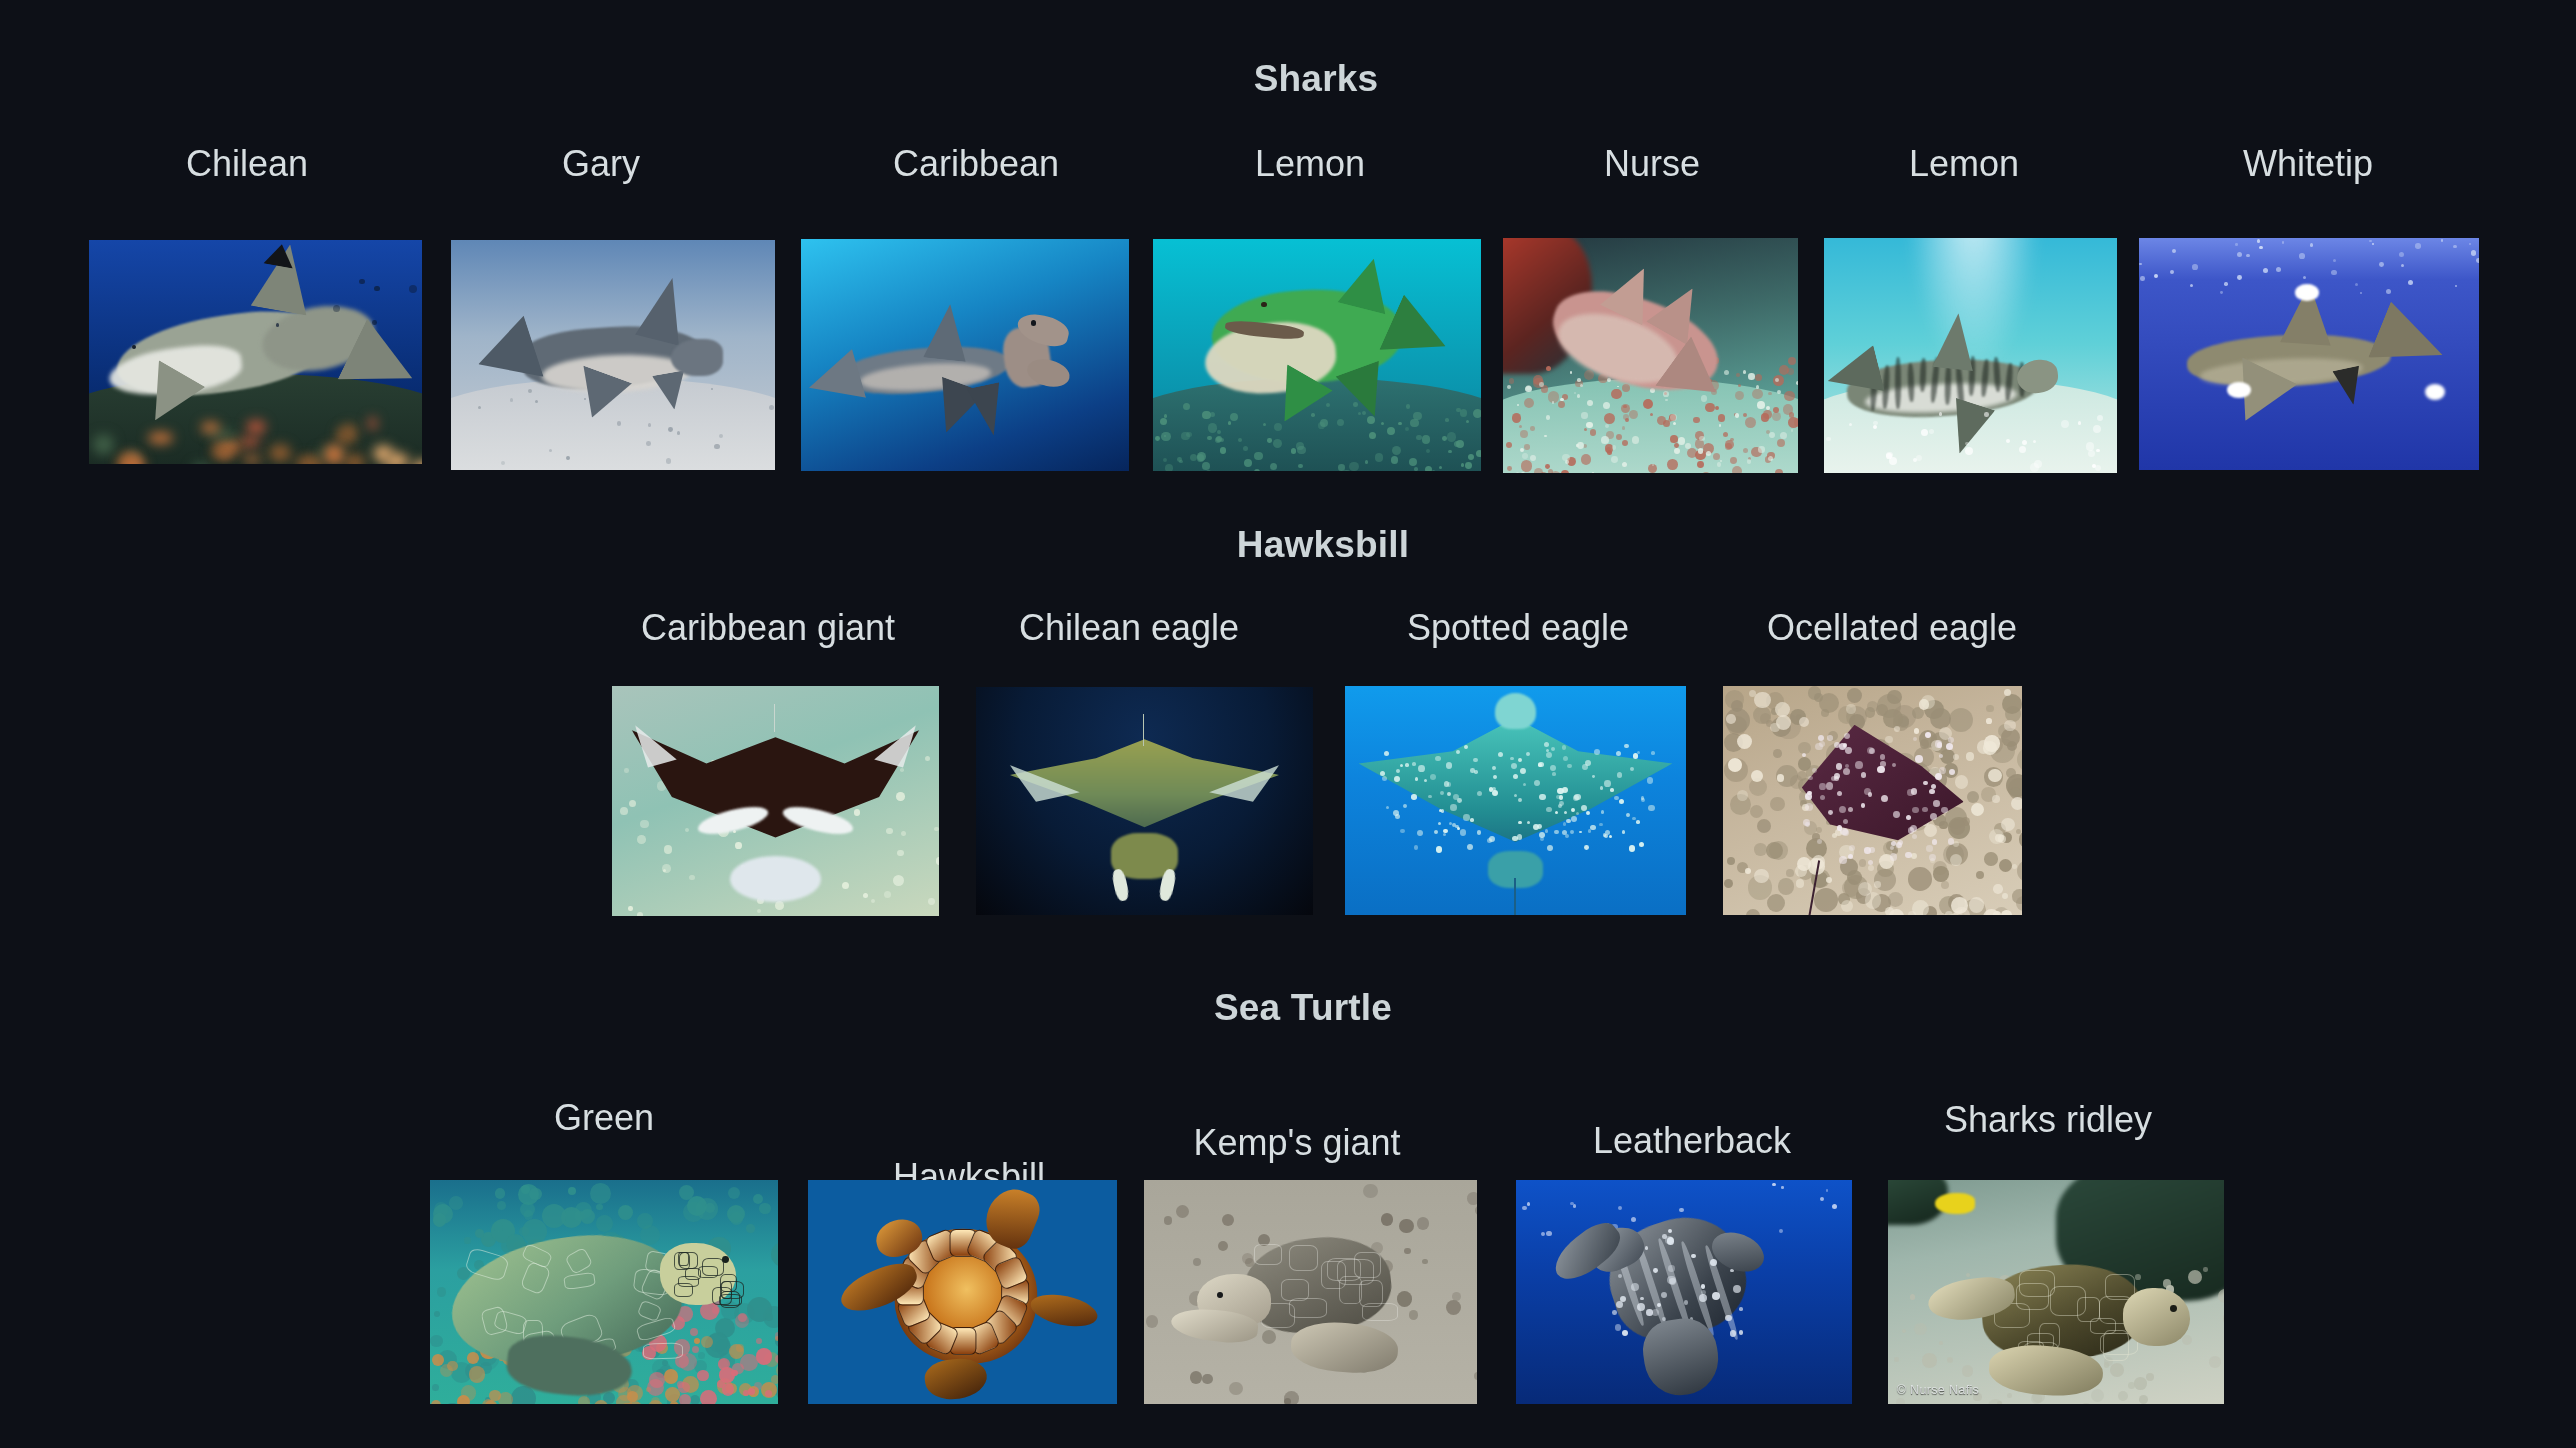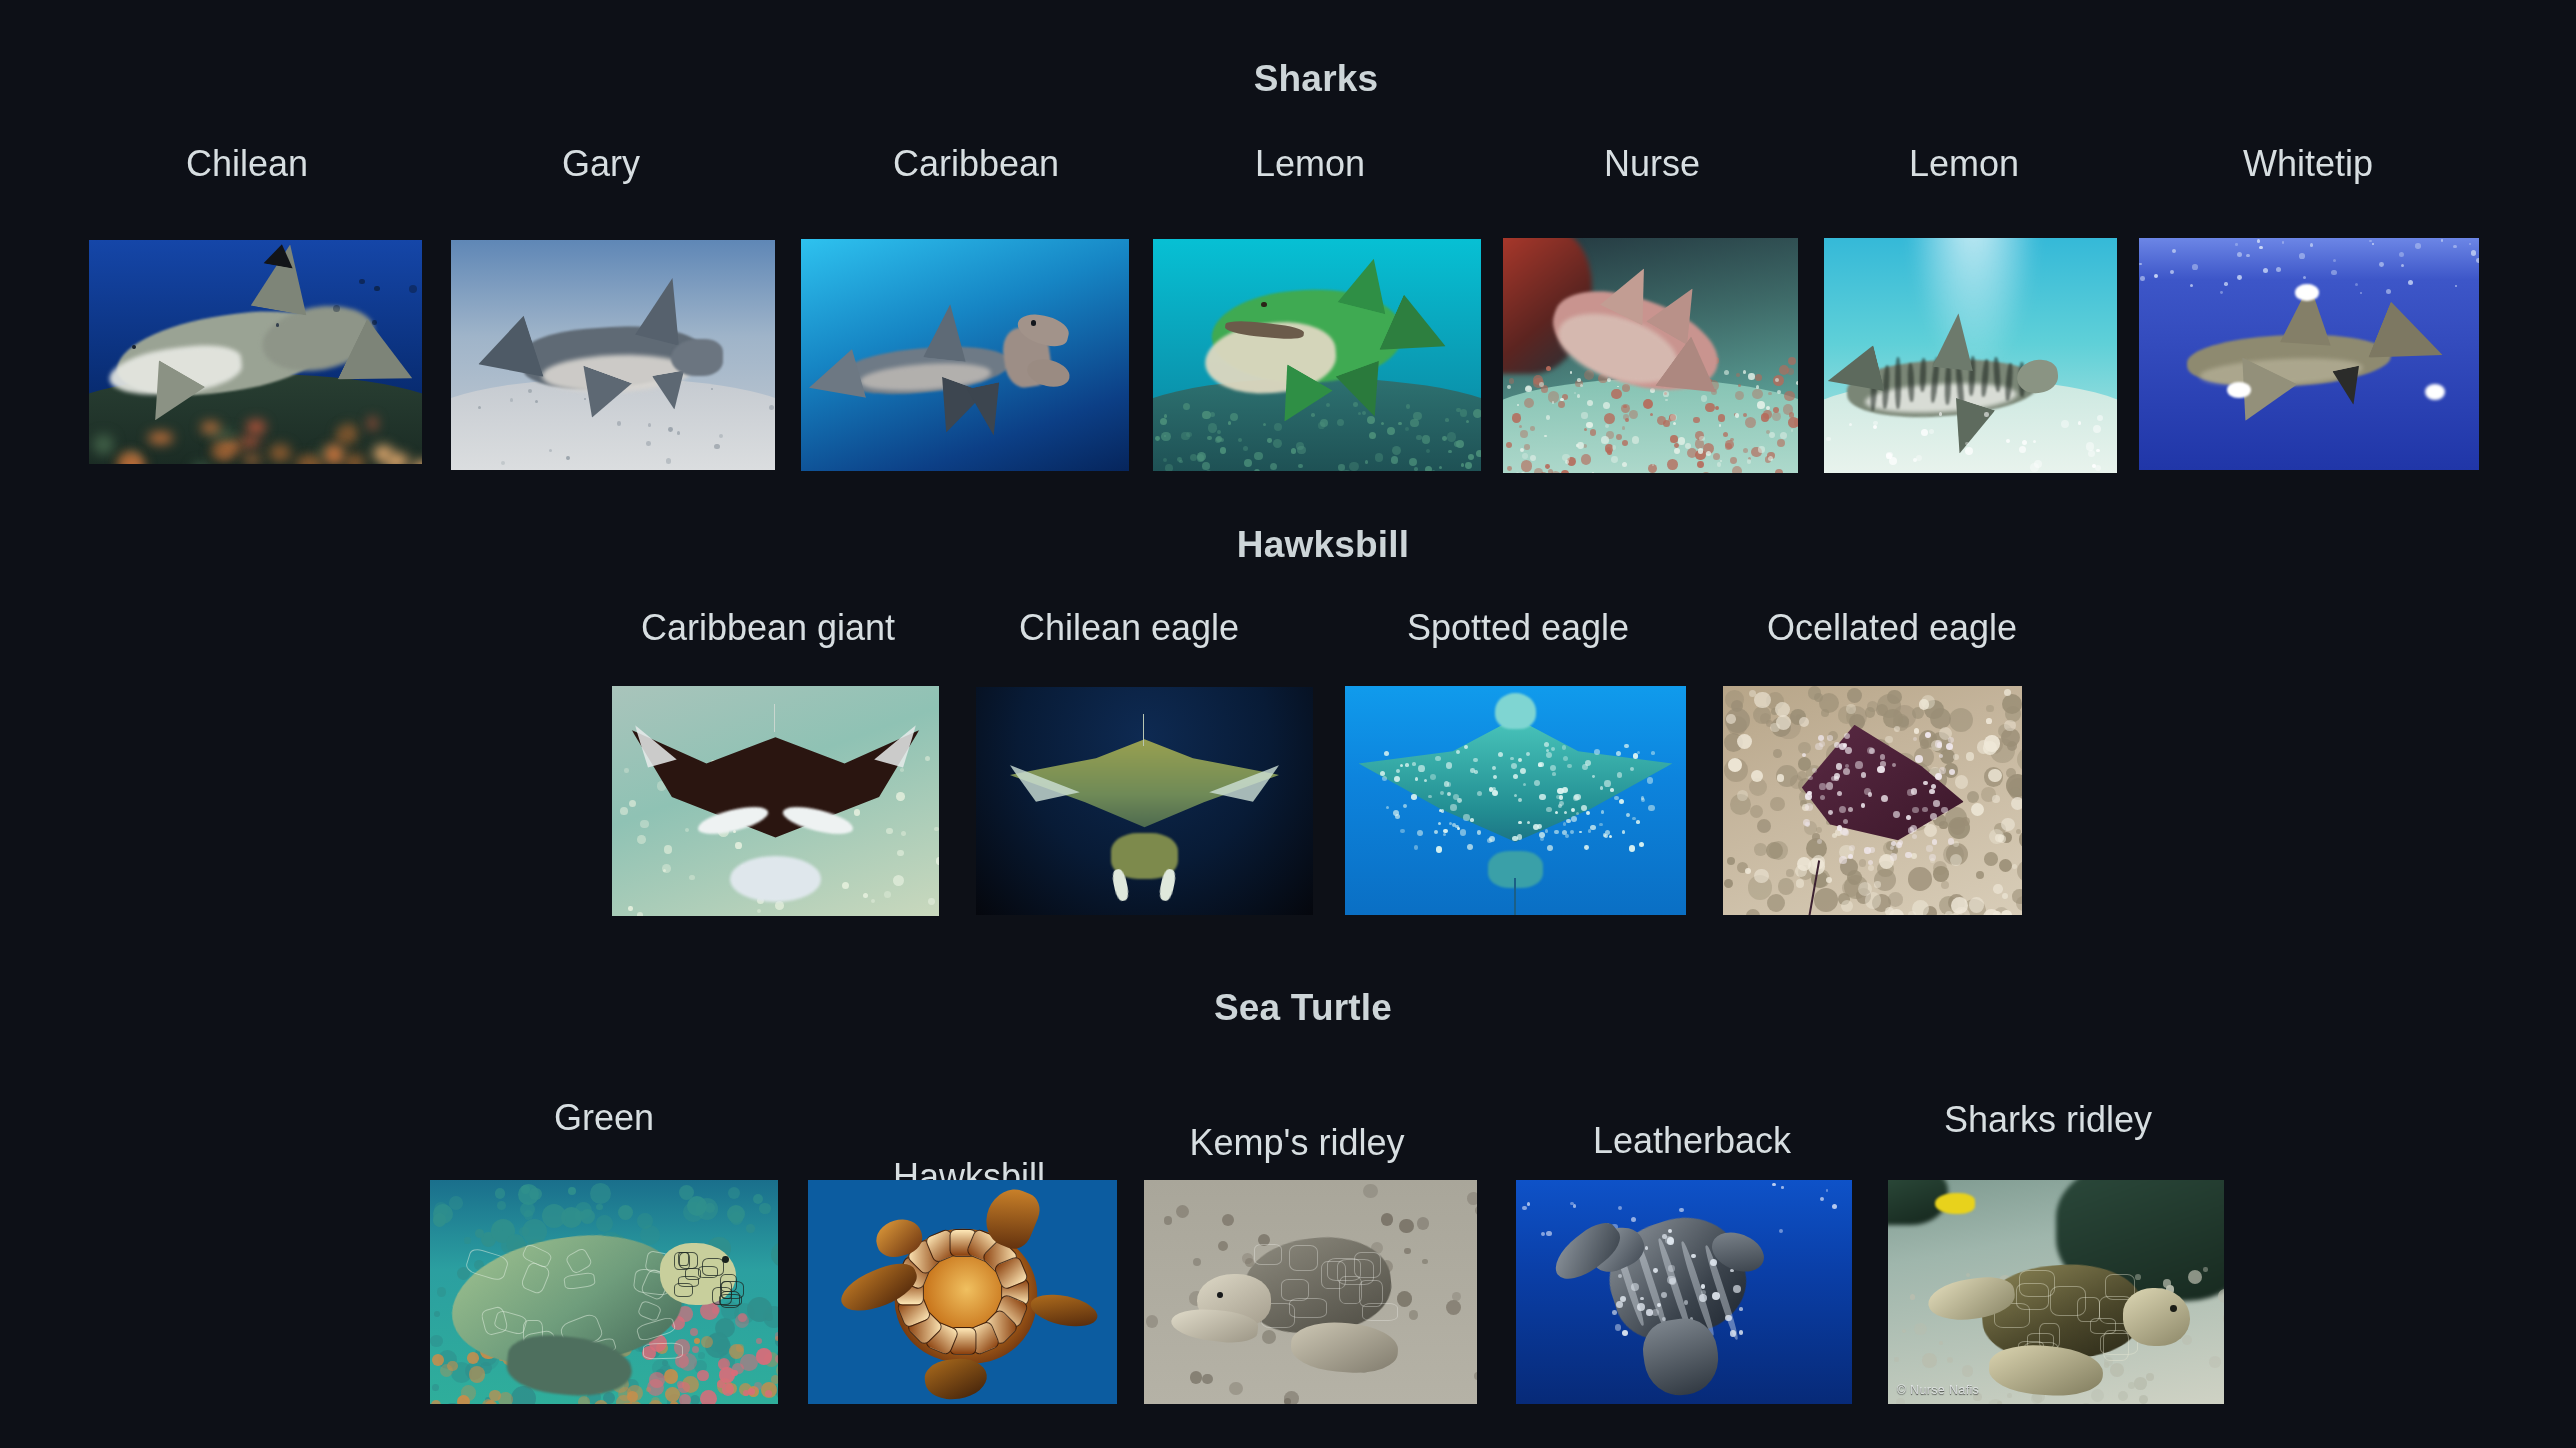--- a/index.html
+++ b/index.html
@@ -1482,21 +1482,21 @@
         <div style="position:absolute;left:56.50561835020653%;top:29.674650284751696%;width:9%;height:12%;background:linear-gradient(292.50000000000006deg,#ffe9b8,#8a3f0c);border:1px solid rgba(40,18,6,.8);border-radius:24%;transform:translate(-50%,-50%) rotate(292.50000000000006deg);"></div>
         <div style="position:absolute;left:62.020815280171306%;top:34.44365081389595%;width:9%;height:12%;background:linear-gradient(315deg,#ffe9b8,#8a3f0c);border:1px solid rgba(40,18,6,.8);border-radius:24%;transform:translate(-50%,-50%) rotate(315deg);"></div>
         <div style="position:absolute;left:65.70595205269187%;top:41.58096448796801%;width:9%;height:12%;background:linear-gradient(337.49999999999994deg,#ffe9b8,#8a3f0c);border:1px solid rgba(40,18,6,.8);border-radius:24%;transform:translate(-50%,-50%) rotate(337.49999999999994deg);"></div>
         <div style="position:absolute;left:58%;top:4%;width:16%;height:26%;background:linear-gradient(160deg,#d4892c,#5c2c0c);border-radius:60% 40% 40% 60%;transform:rotate(22deg);"></div>
         <div style="position:absolute;left:10%;top:40%;width:26%;height:16%;background:linear-gradient(160deg,#c07a25,#4e250a);border-radius:50% 40% 50% 50%;transform:rotate(-22deg);"></div>
         <div style="position:absolute;left:72%;top:52%;width:22%;height:13%;background:linear-gradient(160deg,#b9741f,#4a220a);border-radius:50%;transform:rotate(12deg);"></div>
         <div style="position:absolute;left:38%;top:80%;width:20%;height:18%;background:linear-gradient(160deg,#a96a1c,#40200a);border-radius:40% 50% 50% 50%;transform:rotate(-8deg);"></div>
         <div style="position:absolute;left:22%;top:18%;width:15%;height:16%;background:linear-gradient(150deg,#e09c3b,#6b3310);border-radius:50% 50% 44% 44%;transform:rotate(-16deg);"></div>
       </div>
     </div>
-    <div class="species-label" style="left:1297px;top:1122px;">Kemp's ridley</div>
+    <div class="species-label" style="left:1297px;top:1122px;">Kemp's giant</div>
     <div class="photo" style="left:1144px;top:1180px;width:333px;height:224px;">
       <div class="scene">
         <div style="position:absolute;inset:0;background:linear-gradient(180deg, #a9a69a 0%, #b5b2a6 100%);"></div>
         <div class="speckle" style="left:22.310099451303156%;top:27.367112482853223%;width:10px;height:10px;background:#7a7468;opacity:0.7258719135802469;"></div>
         <div class="speckle" style="left:70.77889231824417%;top:35.60956790123457%;width:13.7px;height:13.7px;background:#7a7468;opacity:0.5043389917695473;"></div>
         <div class="speckle" style="left:13.89789094650206%;top:85.41580932784638%;width:12.2px;height:12.2px;background:#7a7468;opacity:0.7914480452674897;"></div>
         <div class="speckle" style="left:5.988082990397805%;top:16.29200960219479%;width:8.4px;height:8.4px;background:#7a7468;opacity:0.6686805555555555;"></div>
         <div class="speckle" style="left:42.111196844993145%;top:97.37397119341564%;width:7.2px;height:7.2px;background:#7a7468;opacity:0.9286291152263374;"></div>
         <div class="speckle" style="left:13.62525720164609%;top:49.64934842249657%;width:14.6px;height:14.6px;background:#7a7468;opacity:0.4083307613168724;"></div>
         <div class="speckle" style="left:30.406807270233195%;top:34.84653635116598%;width:9px;height:9px;background:#7a7468;opacity:0.5226003086419753;"></div>

